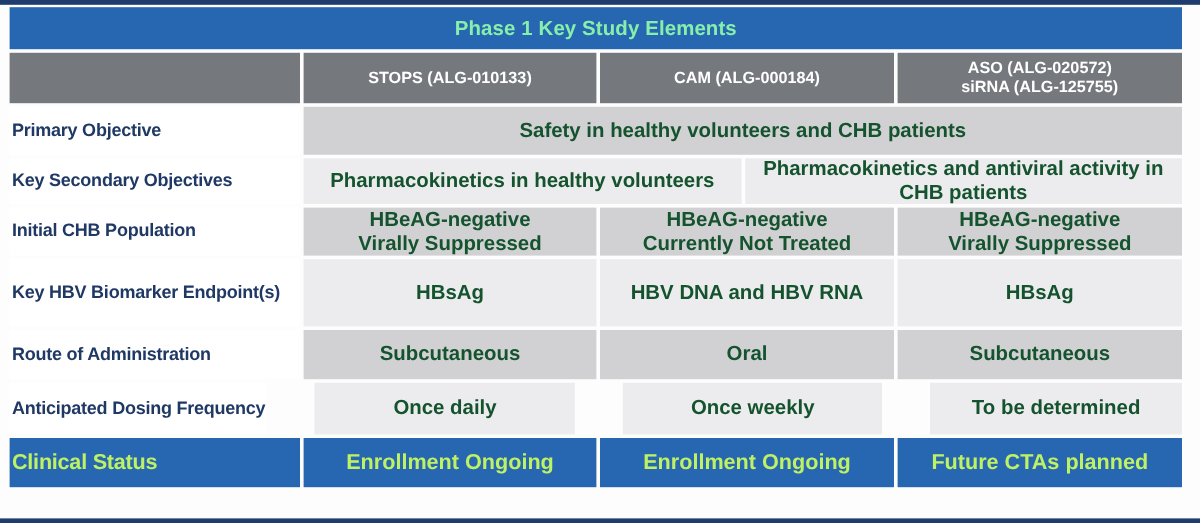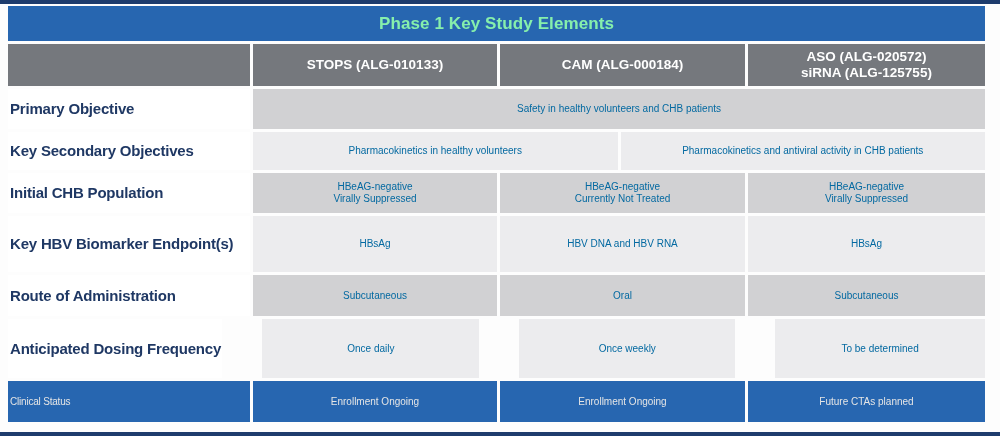--- a/index.html
+++ b/index.html
@@ -12,43 +12,43 @@
   .rule.bottom{bottom:0;}
   .table{position:absolute;left:8px;top:4px;width:977px;}
   .title-bar{
     margin-top:2px;height:35px;background:#2766b0;color:#86efac;
     display:flex;align-items:center;justify-content:center;
     font-size:17px;font-weight:bold;letter-spacing:0.1px;
   }
   .row{display:flex;gap:3px;margin-top:3px;}
   .cell{
     display:flex;align-items:center;justify-content:center;text-align:center;
-    font-size:10px;color:#0369a1;white-space:pre-line;line-height:1.18;
+    font-size:17px;color:#14532d;white-space:pre-line;line-height:1.18;font-weight:bold;
   }
   .head-row .cell{background:#75787d;color:#ffffff;font-weight:bold;font-size:13.5px;}
   .head-row{height:42px;}
   .head-row .cell{height:42px;}
   .label-col{
     width:242px;background:#ffffff;color:#1f3864;font-weight:bold;font-size:15px;
     justify-content:flex-start;text-align:center;padding-left:2px;box-sizing:border-box;
     letter-spacing:-0.2px;
   }
   .head-row .label-col{background:#75787d;}
   .c1{width:244px;}
   .c2{width:245px;}
   .c3{width:237px;}
   .full{flex:1;}
   .band-gray{background:#d1d1d3;}
   .band-light{background:#ececee;}
-  .band-blue{background:#2766b0;color:#e5e5e5;font-weight:normal;font-size:10px;}
+  .band-blue{background:#2766b0;color:#bef264;font-weight:bold;font-size:18px;}
   .h40{height:40px;}
   .h38{height:38px;}
   .h39{height:56px;}
   .h41{height:41px;}
-  .h43{height:59px;gap:40px;}
+  .h43{height:43px;gap:40px;}
   .subrows{flex:1;display:flex;flex-direction:row;gap:3px;}
   .subrows .cell{width:100%;}
   .compound .label-col{align-self:stretch;height:auto;}
 </style>
 </head>
 <body>
 
 <div class="page">
   <div class="rule top"></div>
 

